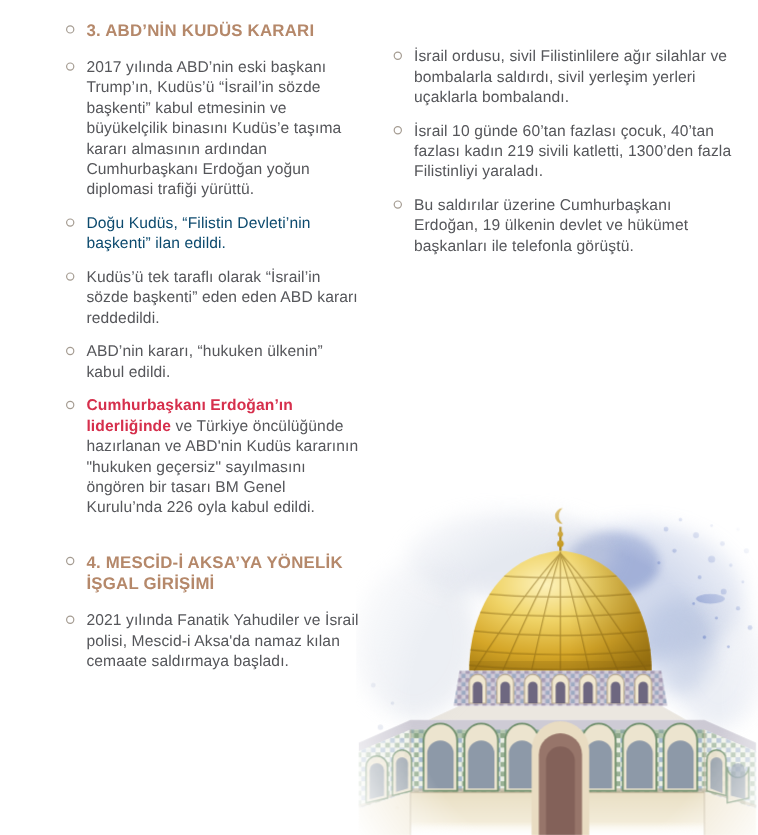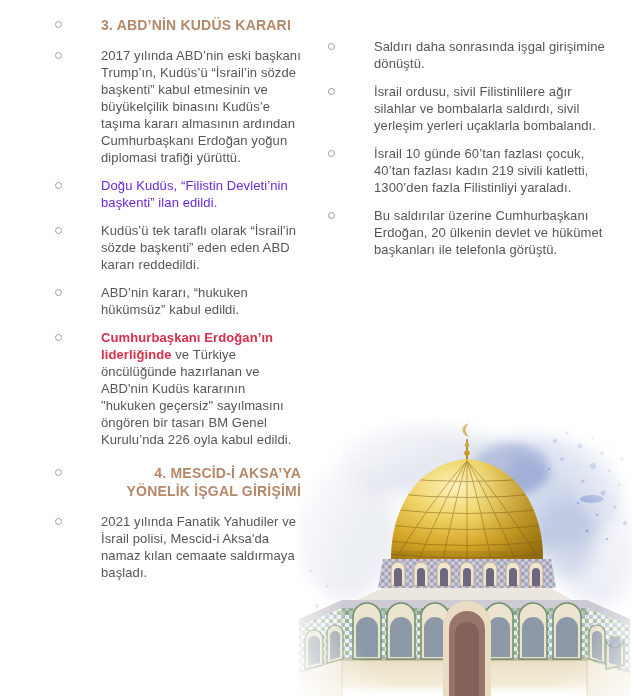--- a/index.html
+++ b/index.html
@@ -8,43 +8,43 @@
     background:#ffffff;
     position:relative;
     overflow:hidden;
     font-family:"Liberation Sans", sans-serif;
     -webkit-font-smoothing:antialiased;
   }
   .col { position:absolute; }
   .col-left  { left:55px;  top:16px; width:246px; }
   .col-right { left:328px; top:38px; width:286px; }
 
-  .item { display:flex; align-items:flex-start; margin-bottom:11px;gap:29px; }
+  .item { display:flex; align-items:flex-start; margin-bottom:11px; }
   .marker {
     flex:0 0 auto;
     width:5px; height:5px;
     border:1.4px solid #a59c92;
     border-radius:50%;
     margin:5px 10px 0 0;
     background:transparent;
   }
   .text {
     font-size:13px; line-height:17px;
     color:#55565a;
     letter-spacing:0.1px;
   }
   .item.heading .text {
     font-weight:bold;
     font-size:14px; line-height:18px;
     color:#b5886a;
     letter-spacing:0.2px;
   }
   .item.heading { margin-bottom:13px; }
-  .item.heading-second { margin-top:16px;text-align:right; }
-  .item.red .text { color:#6d28d9; }
+  .item.heading-second { margin-top:28px; }
+  .item.red .text { color:#0c4a6e; }
   .item.mixed .lead { color:#d62f4c; font-weight:bold; }
 
   .art {
     position:absolute;
     right:0; bottom:0;
     width:335px; height:285px;
     pointer-events:none;
   }
   .art svg { display:block; }
 </style>
@@ -260,46 +260,42 @@
   <div class="item red">
     <span class="marker"></span>
     <div class="text">Doğu Kudüs, “Filistin Devleti’nin başkenti” ilan edildi.</div>
   </div>
   <div class="item">
     <span class="marker"></span>
     <div class="text">Kudüs’ü tek taraflı olarak “İsrail’in sözde başkenti” eden eden ABD kararı reddedildi.</div>
   </div>
   <div class="item">
     <span class="marker"></span>
-    <div class="text">ABD’nin kararı, “hukuken hükümsüz” kabul edildi.</div>
+    <div class="text">ABD’nin kararı, “hukuken ülkenin” kabul edildi.</div>
   </div>
   <div class="item mixed">
     <span class="marker"></span>
     <div class="text"><span class="lead">Cumhurbaşkanı Erdoğan’ın liderliğinde</span><span class="rest"> ve Türkiye öncülüğünde hazırlanan ve ABD'nin Kudüs kararının "hukuken geçersiz" sayılmasını öngören bir tasarı BM Genel Kurulu’nda 226 oyla kabul edildi.</span></div>
   </div>
   <div class="item heading heading-second">
     <span class="marker"></span>
     <div class="text">4. MESCİD-İ AKSA’YA YÖNELİK İŞGAL GİRİŞİMİ</div>
   </div>
   <div class="item">
     <span class="marker"></span>
     <div class="text">2021 yılında Fanatik Yahudiler ve İsrail polisi, Mescid-i Aksa'da namaz kılan cemaate saldırmaya başladı.</div>
   </div>
 </div>
 
 <div class="col col-right">
   <div class="item">
     <span class="marker"></span>
-    <div class="text">Saldırı daha sonrasında işgal girişimine dönüştü.</div>
-  </div>
-  <div class="item">
-    <span class="marker"></span>
     <div class="text">İsrail ordusu, sivil Filistinlilere ağır silahlar ve bombalarla saldırdı, sivil yerleşim yerleri uçaklarla bombalandı.</div>
   </div>
   <div class="item">
     <span class="marker"></span>
     <div class="text">İsrail 10 günde 60’tan fazlası çocuk, 40’tan fazlası kadın 219 sivili katletti, 1300’den fazla Filistinliyi yaraladı.</div>
   </div>
   <div class="item">
     <span class="marker"></span>
-    <div class="text">Bu saldırılar üzerine Cumhurbaşkanı Erdoğan, 20 ülkenin devlet ve hükümet başkanları ile telefonla görüştü.</div>
+    <div class="text">Bu saldırılar üzerine Cumhurbaşkanı Erdoğan, 19 ülkenin devlet ve hükümet başkanları ile telefonla görüştü.</div>
   </div>
 </div>
 
 </body></html>

